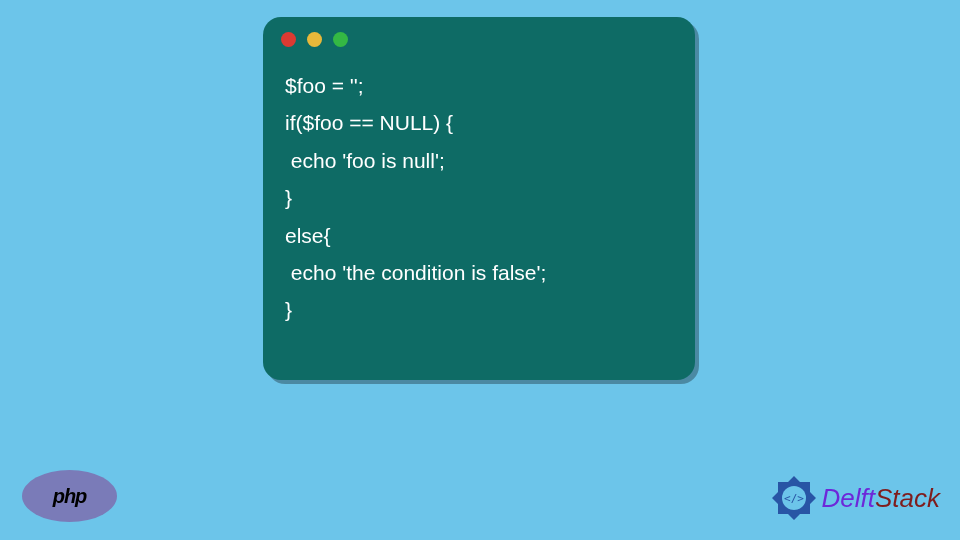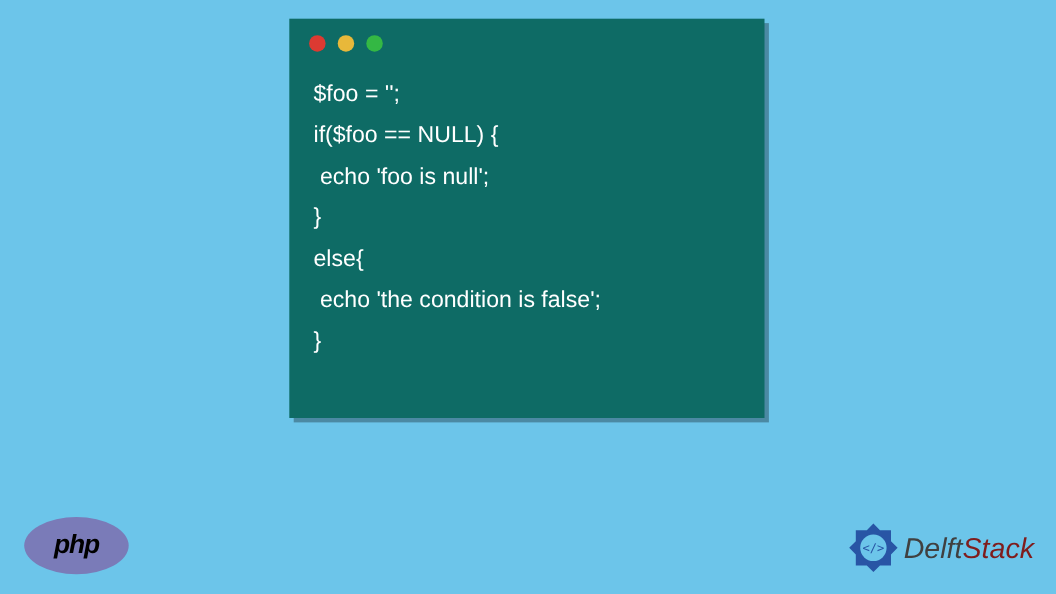--- a/index.html
+++ b/index.html
@@ -15,20 +15,21 @@
       font-family: Arial, sans-serif;
     }
     .code-window {
       position: absolute;
       left: 263px;
       top: 17px;
       width: 432px;
       height: 363px;
       background: #0e6b65;
       box-shadow: 4px 4px 0 rgba(0,0,0,0.3);
+      border-radius: 18px;
     }
     .window-controls {
       display: flex;
       gap: 11px;
       padding: 15px 18px 0 18px;
     }
     .dot {
       width: 15px;
       height: 15px;
       border-radius: 50%;
@@ -52,21 +53,21 @@
       height: 52px;
       background: #7a7bb8;
       border-radius: 50%;
       display: flex;
       align-items: center;
       justify-content: center;
     }
     .php-logo-text {
       color: #000000;
       font-weight: bold;
-      font-size: 24px;
+      font-size: 20px;
       font-style: italic;
       letter-spacing: -1px;
     }
     .delft-logo {
       position: absolute;
       right: 20px;
       bottom: 18px;
       display: flex;
       align-items: center;
       gap: 4px;
@@ -75,21 +76,21 @@
       width: 48px;
       height: 48px;
       position: relative;
     }
     .delft-text {
       font-size: 26px;
       font-weight: 500;
       font-style: italic;
     }
     .delft-text .delft {
-      color: #404040;
+      color: #6d28d9;
     }
     .delft-text .stack {
       color: #7f1d1d;
     }
   </style>
 </head>
 <body>
 
 <div class="code-window">
   <div class="window-controls">

